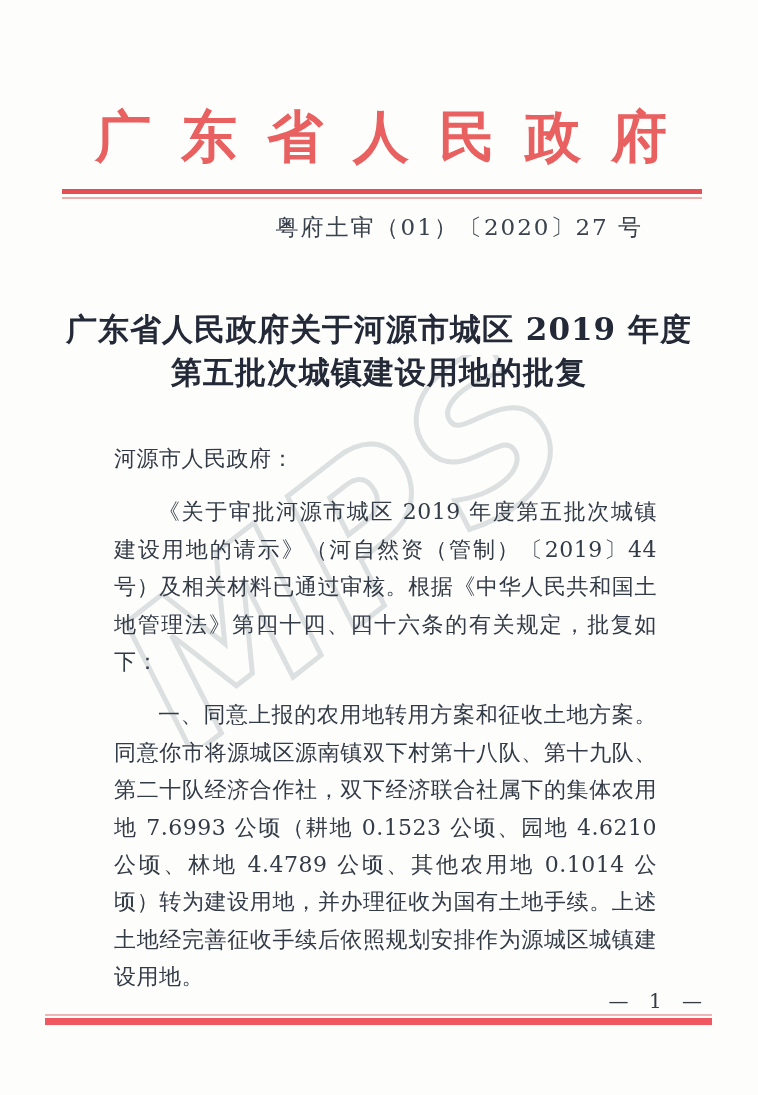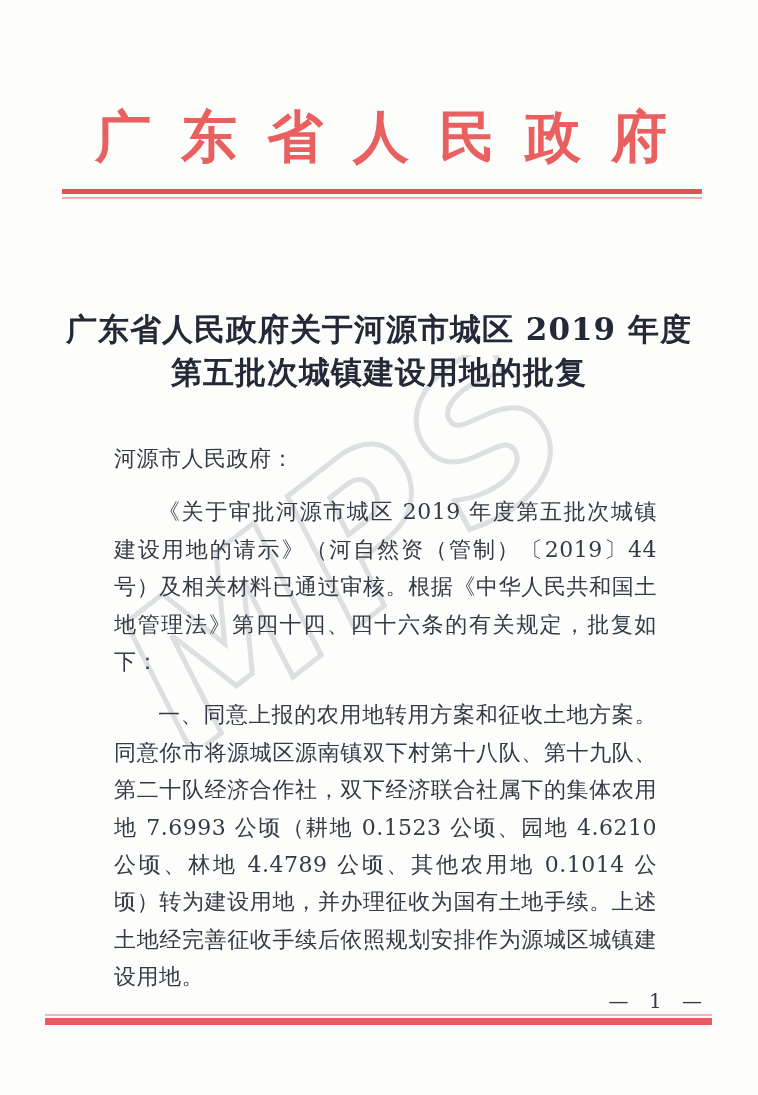--- a/index.html
+++ b/index.html
@@ -112,20 +112,21 @@
       <span>民</span>
       <span>政</span>
       <span>府</span>
     </div>
 
   <div class="rule-top">
     <div class="thick"></div>
     <div class="thin"></div>
   </div>
 
+  <div class="doc-number">粤府土审（01）〔2020〕27 号</div>
 
   <div class="doc-title">
     <div>广东省人民政府关于河源市城区 2019 年度</div>
     <div>第五批次城镇建设用地的批复</div>
   </div>
 
   <div class="body-text">
       <p>河源市人民政府：</p>
       <p class="indent">《关于审批河源市城区 2019 年度第五批次城镇建设用地的请示》（河自然资（管制）〔2019〕44 号）及相关材料已通过审核。根据《中华人民共和国土地管理法》第四十四、四十六条的有关规定，批复如下：</p>
       <p class="indent">一、同意上报的农用地转用方案和征收土地方案。同意你市将源城区源南镇双下村第十八队、第十九队、第二十队经济合作社，双下经济联合社属下的集体农用地 7.6993 公顷（耕地 0.1523 公顷、园地 4.6210 公顷、林地 4.4789 公顷、其他农用地 0.1014 公顷）转为建设用地，并办理征收为国有土地手续。上述土地经完善征收手续后依照规划安排作为源城区城镇建设用地。</p>

